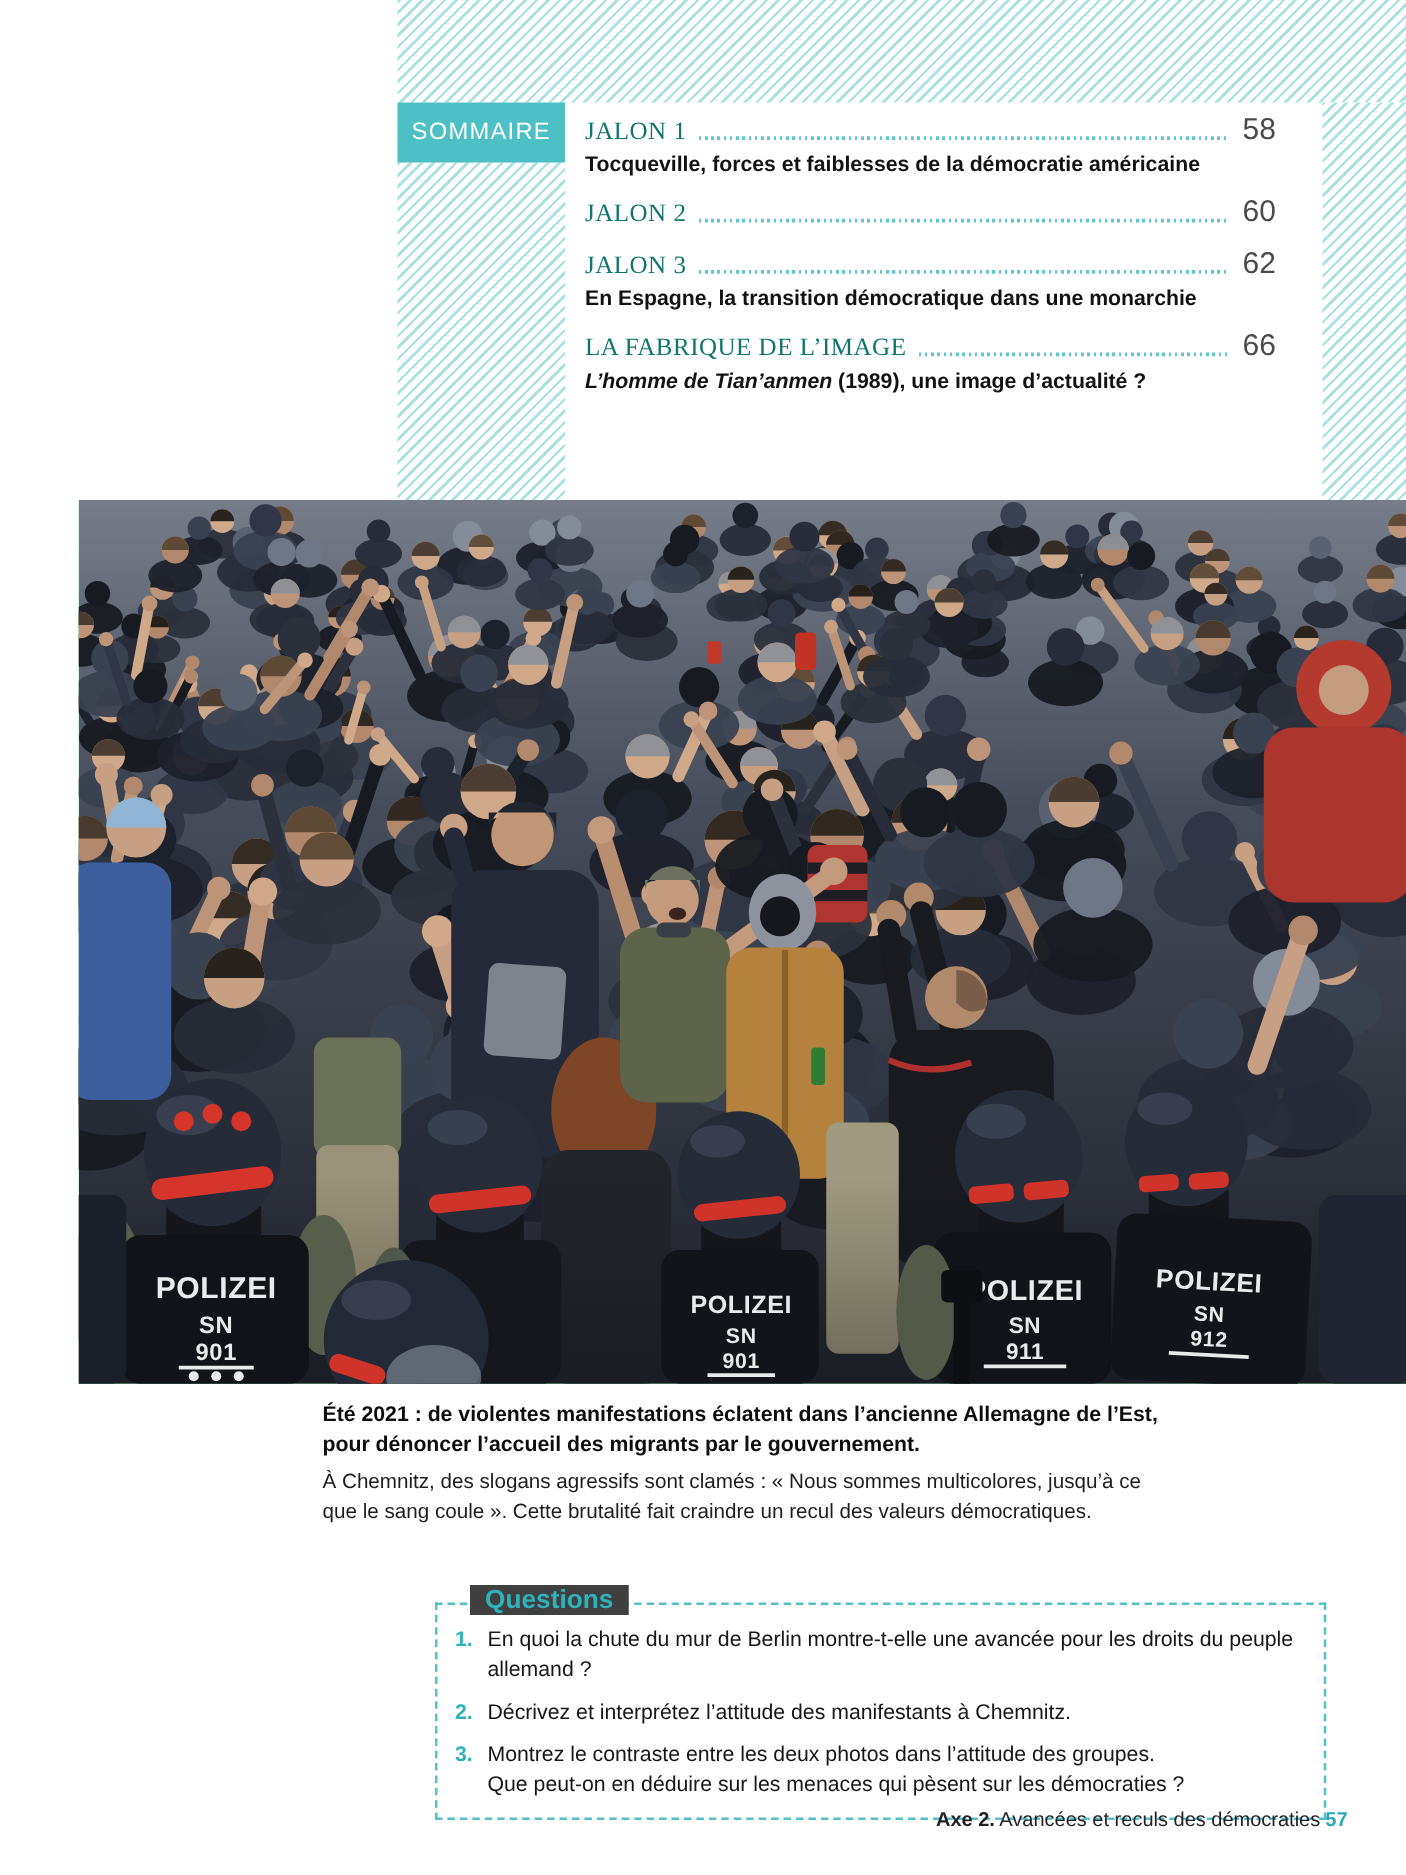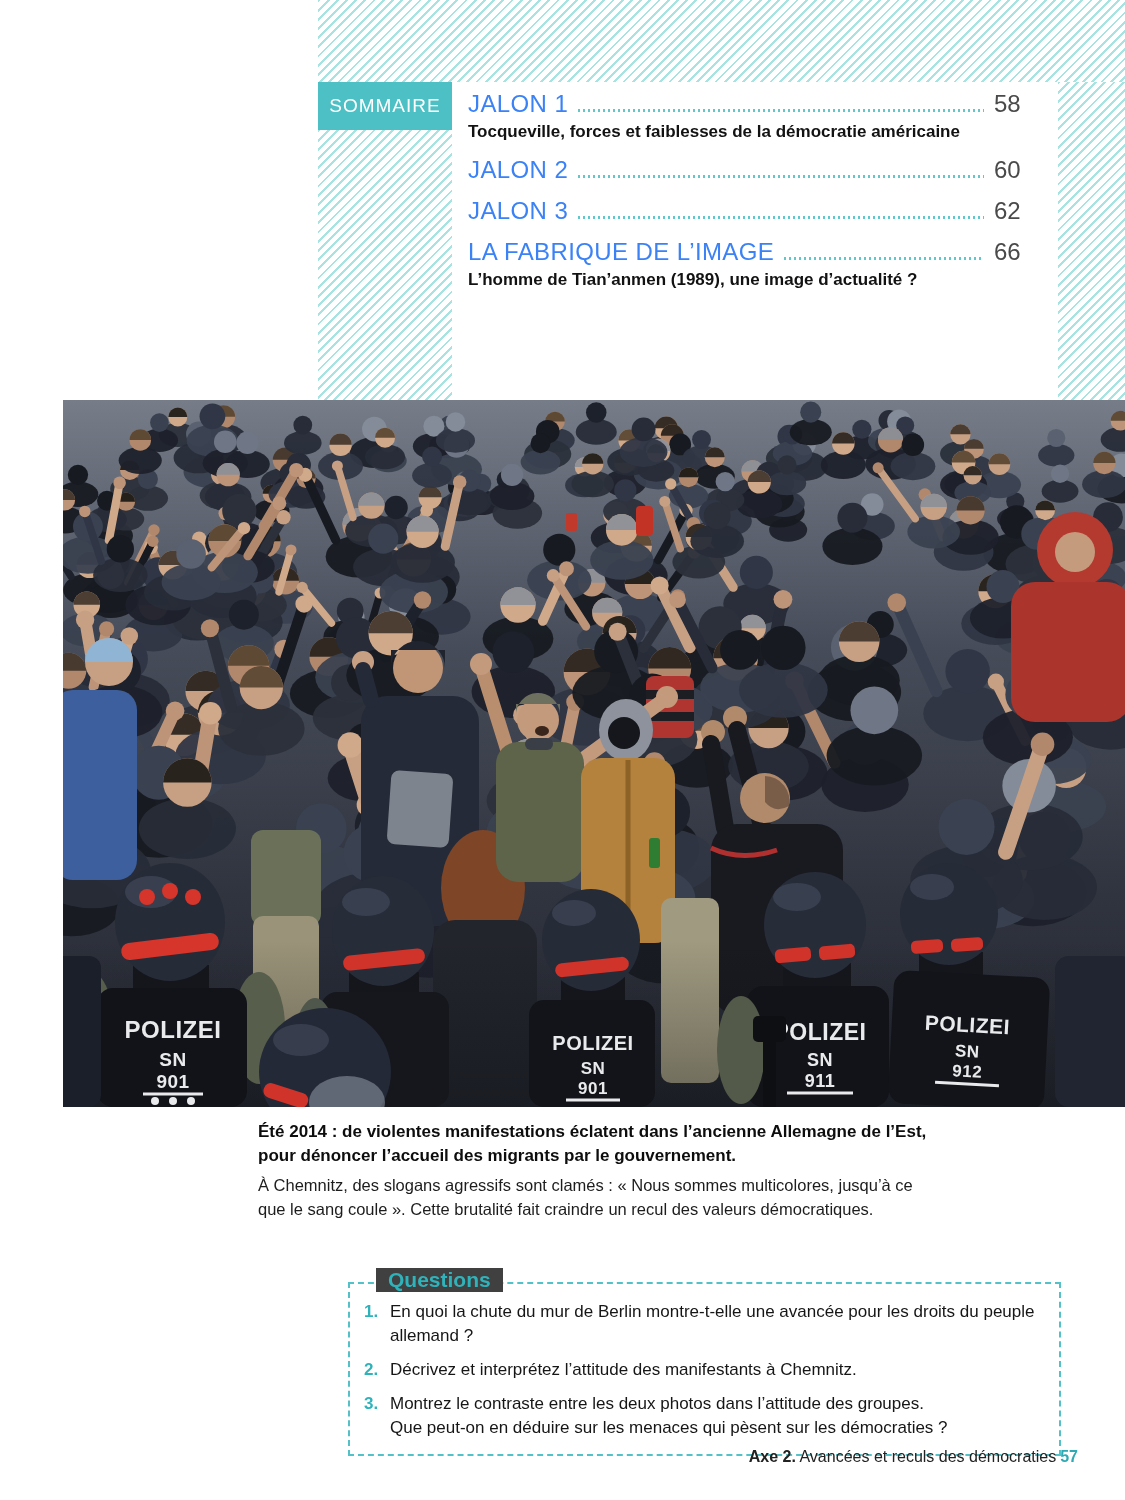--- a/index.html
+++ b/index.html
@@ -17,26 +17,26 @@
   .stripes-right{left:1058px;top:82px;width:67px;height:318px;}
   .sommaire-box{
     position:absolute;left:318px;top:82px;width:134px;height:48px;
     background:#4cc0c5;color:#ffffff;display:flex;align-items:center;justify-content:center;
     font-size:19px;letter-spacing:1px;font-weight:400;
   }
   
   .toc{position:absolute;left:468px;top:90px;width:554px;}
   .toc-entry{margin-bottom:13px;}
   .toc-row{display:flex;align-items:baseline;}
-  .toc-head{font-size:24px;color:#3b82f6;letter-spacing:.4px;line-height:26px;white-space:nowrap;}
+  .toc-head{font-size:20px;color:#0f766e;letter-spacing:.4px;line-height:26px;white-space:nowrap;font-family:Liberation Serif, serif;}
   .leader{flex:1;height:3px;align-self:flex-end;margin:0 10px 6px 10px;
     background:repeating-linear-gradient(90deg,#5fc8cd 0 2px,transparent 2px 5px);}
   .toc-page{font-size:24px;color:#4a4a4a;min-width:28px;text-align:left;}
   .toc-title{font-size:17px;font-weight:700;color:#121212;line-height:22px;margin-top:3px;}
-  .toc-title .it{}
+  .toc-title .it{font-style:italic;}
   
   .photo{position:absolute;left:63px;top:400px;width:1062px;height:707px;background:#86efac;}
   .photo svg{display:block;width:100%;height:100%;}
   .photo text{font-family:"Liberation Sans",sans-serif;font-weight:700;fill:#e9eaec;letter-spacing:.5px;}
   
   .caption{position:absolute;left:258px;top:1120px;width:672px;}
   .caption-bold{font-size:17px;line-height:24px;font-weight:700;color:#0d0d0d;}
   .caption-body{font-size:16.5px;line-height:24px;color:#1d1d1d;margin-top:5px;}
   
   .questions{position:absolute;left:348px;top:1282px;width:713px;border:2px dashed #53c2c8;box-sizing:border-box;}
@@ -80,20 +80,21 @@
       <span class="leader"></span>
       <span class="toc-page">60</span>
     </div>
   </div>
   <div class="toc-entry">
     <div class="toc-row">
       <span class="toc-head">JALON 3</span>
       <span class="leader"></span>
       <span class="toc-page">62</span>
     </div>
+    <div class="toc-title">En Espagne, la transition démocratique dans une monarchie</div>
   </div>
   <div class="toc-entry">
     <div class="toc-row">
       <span class="toc-head">LA FABRIQUE DE L’IMAGE</span>
       <span class="leader"></span>
       <span class="toc-page">66</span>
     </div>
     <div class="toc-title"><span class="it">L’homme de Tian’anmen</span><span> (1989), une image d’actualité ?</span></div>
   </div>
 </div>
@@ -916,21 +917,21 @@
 
       <rect x="-12" y="556" width="50" height="151" rx="12" fill="#1b1f29"></rect>
       <rect x="992" y="556" width="80" height="151" rx="14" fill="#202531"></rect>
       <rect x="700" y="636" width="13" height="71" fill="#0e0f13"></rect>
       <rect x="690" y="616" width="33" height="26" rx="5" fill="#0e0f13"></rect>
     </g>
   </svg>
 </div>
 
 <div class="caption">
-  <div class="caption-bold">Été 2014 : de violentes manifestations éclatent dans l’ancienne Allemagne de l’Est, pour dénoncer l’accueil des migrants par le gouvernement.</div>
+  <div class="caption-bold">Été 2021 : de violentes manifestations éclatent dans l’ancienne Allemagne de l’Est, pour dénoncer l’accueil des migrants par le gouvernement.</div>
   <div class="caption-body">À Chemnitz, des slogans agressifs sont clamés : « Nous sommes multicolores, jusqu’à ce que le sang coule ». Cette brutalité fait craindre un recul des valeurs démocratiques.</div>
 </div>
 
 <div class="questions">
   <div class="questions-title">Questions</div>
   <div class="q-list">
     <div class="q-item">
       <span class="q-num">1.</span>
       <span class="q-text">
         <div>En quoi la chute du mur de Berlin montre-t-elle une avancée pour les droits du peuple</div>

